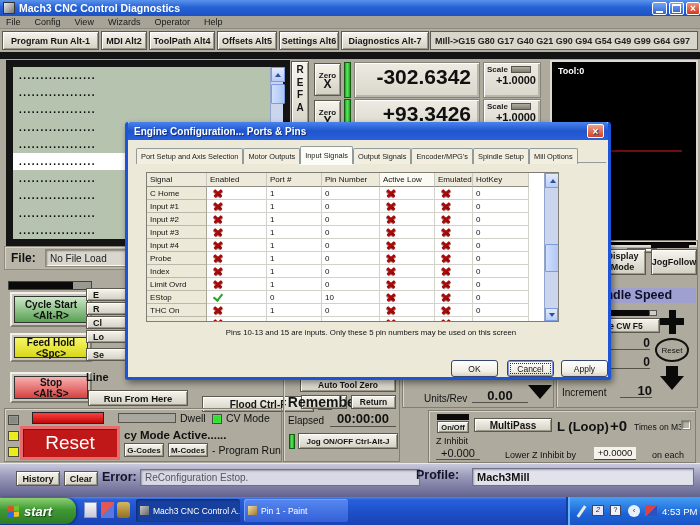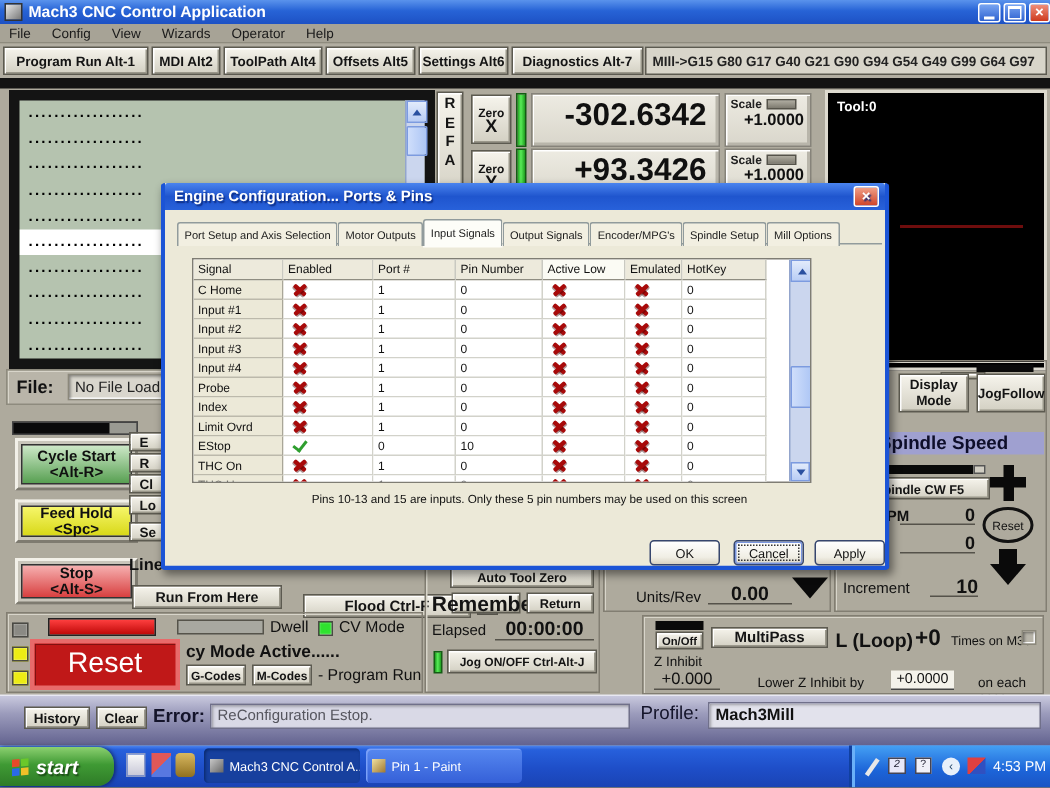--- a/index.html
+++ b/index.html
@@ -84,21 +84,21 @@
   .flag{display:grid;grid-template-columns:5px 5px;grid-template-rows:5px 5px;gap:1px;transform:skewY(-6deg)}
   .flag i{display:block}
 </style>
 </head>
 <body>
 
 <div class="screen">
 
   <div class="abs titlebar" style="left:0;top:0;width:700px;height:16px">
     <span class="abs" style="left:3px;top:2px;width:12px;height:12px;background:linear-gradient(135deg,#E8E8E8,#777);border:1px solid #333"></span>
-    <span style="margin-left:19px">Mach3 CNC Control Application</span>
+    <span style="margin-left:19px">Mach3 CNC Control Diagnostics</span>
     <span class="abs wbtn" style="left:651px;top:2px">
         <i style="width:7px;height:2px;background:#fff;margin-top:7px"></i>
       </span>
     <span class="abs wbtn" style="left:668px;top:2px">
         <i style="width:7px;height:6px;border:1px solid #fff;border-top:2px solid #fff"></i>
       </span>
     <span class="abs wbtn close" style="left:685px;top:2px;width:14px">×</span>
   </div>
 
   <div class="abs menubar" style="left:0;top:16px;width:700px;height:13px">
@@ -291,21 +291,21 @@
   <span class="abs" style="left:124px;top:429px;font-weight:bold;font-size:11.5px;color:#111">cy Mode Active......</span>
   <div class="abs btn" style="left:124px;top:443px;width:40px;height:14px;font-size:8px">G-Codes</div>
   <div class="abs btn" style="left:168px;top:443px;width:40px;height:14px;font-size:8px">M-Codes</div>
   <span class="abs" style="left:212px;top:444px;font-size:10.5px;color:#111">- Program Run</span>
 
   <div class="abs statusbar" style="left:0;top:463px;width:700px;height:34px">
     <div class="abs btn" style="left:16px;top:7px;width:44px;height:15px;font-size:9px">History</div>
     <div class="abs btn" style="left:64px;top:7px;width:34px;height:15px;font-size:9px">Clear</div>
     <span class="abs" style="left:102px;top:6px;font-weight:bold;font-size:12.5px;color:#14142A">Error:</span>
     <div class="abs" style="left:140px;top:5px;width:280px;height:17px;background:#D9D9E6;border:1px solid #70708A;box-shadow:inset 1px 1px 2px rgba(0,0,0,.3);font-size:10px;color:#55555E;display:flex;align-items:center;padding-left:4px">ReConfiguration Estop.</div>
-    <span class="abs" style="left:427px;top:4px;font-weight:normal;font-size:12.5px;color:#14142A">Profile:</span>
+    <span class="abs" style="left:416px;top:4px;font-weight:bold;font-size:12.5px;color:#14142A">Profile:</span>
     <div class="abs" style="left:472px;top:4px;width:222px;height:18px;background:#E2E2EC;border:1px solid #70708A;box-shadow:inset 1px 1px 2px rgba(0,0,0,.3);font-size:11px;font-weight:bold;color:#111;display:flex;align-items:center;padding-left:4px">Mach3Mill</div>
   </div>
 
   <div class="abs taskbar" style="left:0;top:497px;width:700px;height:28px">
     <div class="abs startbtn" style="left:0;top:1px;width:76px;height:26px">
       <span class="flag">
           <i style="background:#E84A2A"></i>
           <i style="background:#6AC82A"></i>
           <i style="background:#2A6AE8"></i>
           <i style="background:#F0C028"></i>
@@ -326,21 +326,21 @@
     <div class="abs" style="left:566px;top:0;width:134px;height:28px;background:linear-gradient(180deg,#44A0F4 0%,#1C64D8 60%,#1A54C4 100%);border-left:2px solid #1040A0;box-shadow:inset 2px 0 0 #6AB0F8">
       <i class="abs" style="left:12px;top:8px;width:3px;height:13px;background:#E8E8E8;transform:rotate(35deg)"></i>
       <i class="abs" style="left:24px;top:8px;width:12px;height:11px;background:#E8E8F8;border:1px solid #445;font-size:7px;color:#223;text-align:center">2</i>
       <i class="abs" style="left:42px;top:8px;width:11px;height:11px;background:#F0F0F8;border:1px solid #445;font-size:7px;color:#223;text-align:center;font-style:normal">?</i>
       <i class="abs" style="left:60px;top:8px;width:12px;height:12px;background:#E8F0FA;border-radius:50%;font-size:8px;color:#246;text-align:center;line-height:12px;font-style:normal">‹</i>
       <i class="abs" style="left:77px;top:8px;width:12px;height:11px;background:linear-gradient(135deg,#E04040 55%,#3050C0 55%)"></i>
       <span class="abs" style="left:94px;top:9px;color:#fff;font-size:9.5px">4:53 PM</span>
     </div>
   </div>
 
-  <div class="abs dialog" style="left:107px;top:122px;width:486px;height:258px">
+  <div class="abs dialog" style="left:125px;top:122px;width:486px;height:258px">
     <div class="dlg-title">
       <span>Engine Configuration... Ports &amp; Pins</span>
       <span class="abs" style="right:4px;top:2px;width:17px;height:14px;background:linear-gradient(180deg,#F0A088,#D04428);border:1px solid #fff;border-radius:2px;color:#fff;font-weight:bold;font-size:10px;display:flex;align-items:center;justify-content:center">×</span>
     </div>
     <div class="abs" style="left:8px;top:24px;width:470px;height:17px;display:flex;border-bottom:1px solid #919B9C">
         <div class="dtab">Port Setup and Axis Selection</div>
         <div class="dtab">Motor Outputs</div>
         <div class="dtab active">Input Signals</div>
         <div class="dtab">Output Signals</div>
         <div class="dtab">Encoder/MPG's</div>

